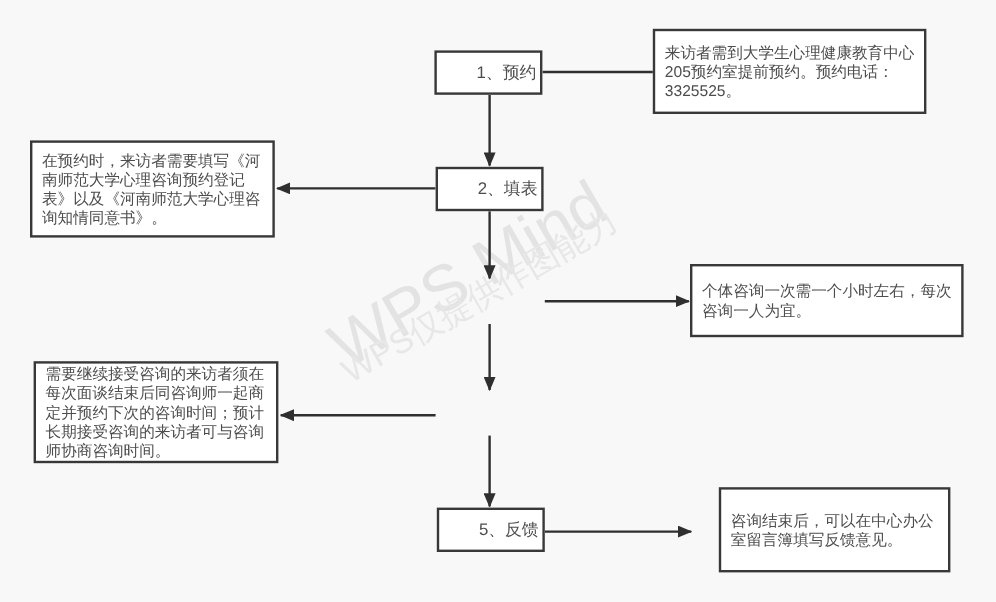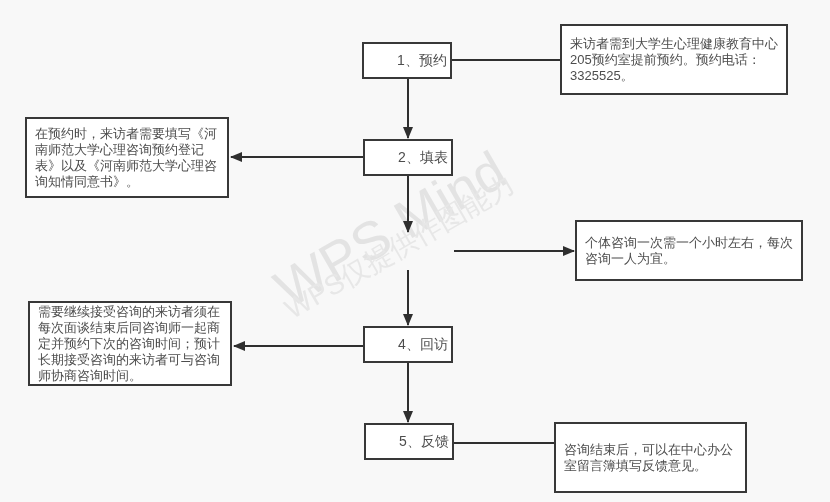--- a/index.html
+++ b/index.html
@@ -81,25 +81,25 @@
     background: #ffffff;
     border: 2px solid #383838;
     display: flex;
     align-items: center;
     font-size: 13px;
     line-height: 16px;
     color: #4d4d4d;
     padding: 4px 8px;
     z-index: 2;
   }
-  #note-r1 { left: 560px; top: 24px;  width: 228px; height: 71px; justify-content: flex-end; }
+  #note-r1 { left: 544px; top: 24px;  width: 228px; height: 71px; justify-content: flex-end; }
   #note-l1 { left: 25px;  top: 117px; width: 204px; height: 81px; }
   #note-r2 { left: 575px; top: 220px; width: 228px; height: 61px; }
   #note-l2 { left: 28px;  top: 301px; width: 204px; height: 85px; align-items: center; }
-  #note-r3 { left: 554px; top: 406px; width: 193px; height: 71px; margin-top: 16px; }
+  #note-r3 { left: 599px; top: 406px; width: 193px; height: 71px; }
 </style>
 </head>
 <body>
 
 <div class="canvas">
 
   <div class="watermark wm-big">WPS Mind</div>
   <div class="watermark wm-small">WPS仅提供作图能力</div>
 
   <svg class="connectors" viewBox="0 0 830 502" xmlns="http://www.w3.org/2000/svg">
@@ -118,23 +118,20 @@
     <line x1="408" y1="363" x2="408" y2="422" marker-end="url(#ah)"></line>
     <line x1="454" y1="443" x2="576" y2="443" marker-end="url(#ah)"></line>
   </svg>
 
   <div class="flow-box" id="step1">
     <span>1、预约</span>
   </div>
   <div class="flow-box" id="step2">
     <span>2、填表</span>
   </div>
-  <div class="flow-box" id="step4">
-    <span>4、回访</span>
-  </div>
   <div class="flow-box" id="step5">
     <span>5、反馈</span>
   </div>
 
   <div class="note-box" id="note-r1">
     <span>来访者需到大学生心理健康教育中心205预约室提前预约。预约电话：3325525。</span>
   </div>
   <div class="note-box" id="note-l1">
     <span>在预约时，来访者需要填写《河南师范大学心理咨询预约登记表》以及《河南师范大学心理咨询知情同意书》。</span>
   </div>

